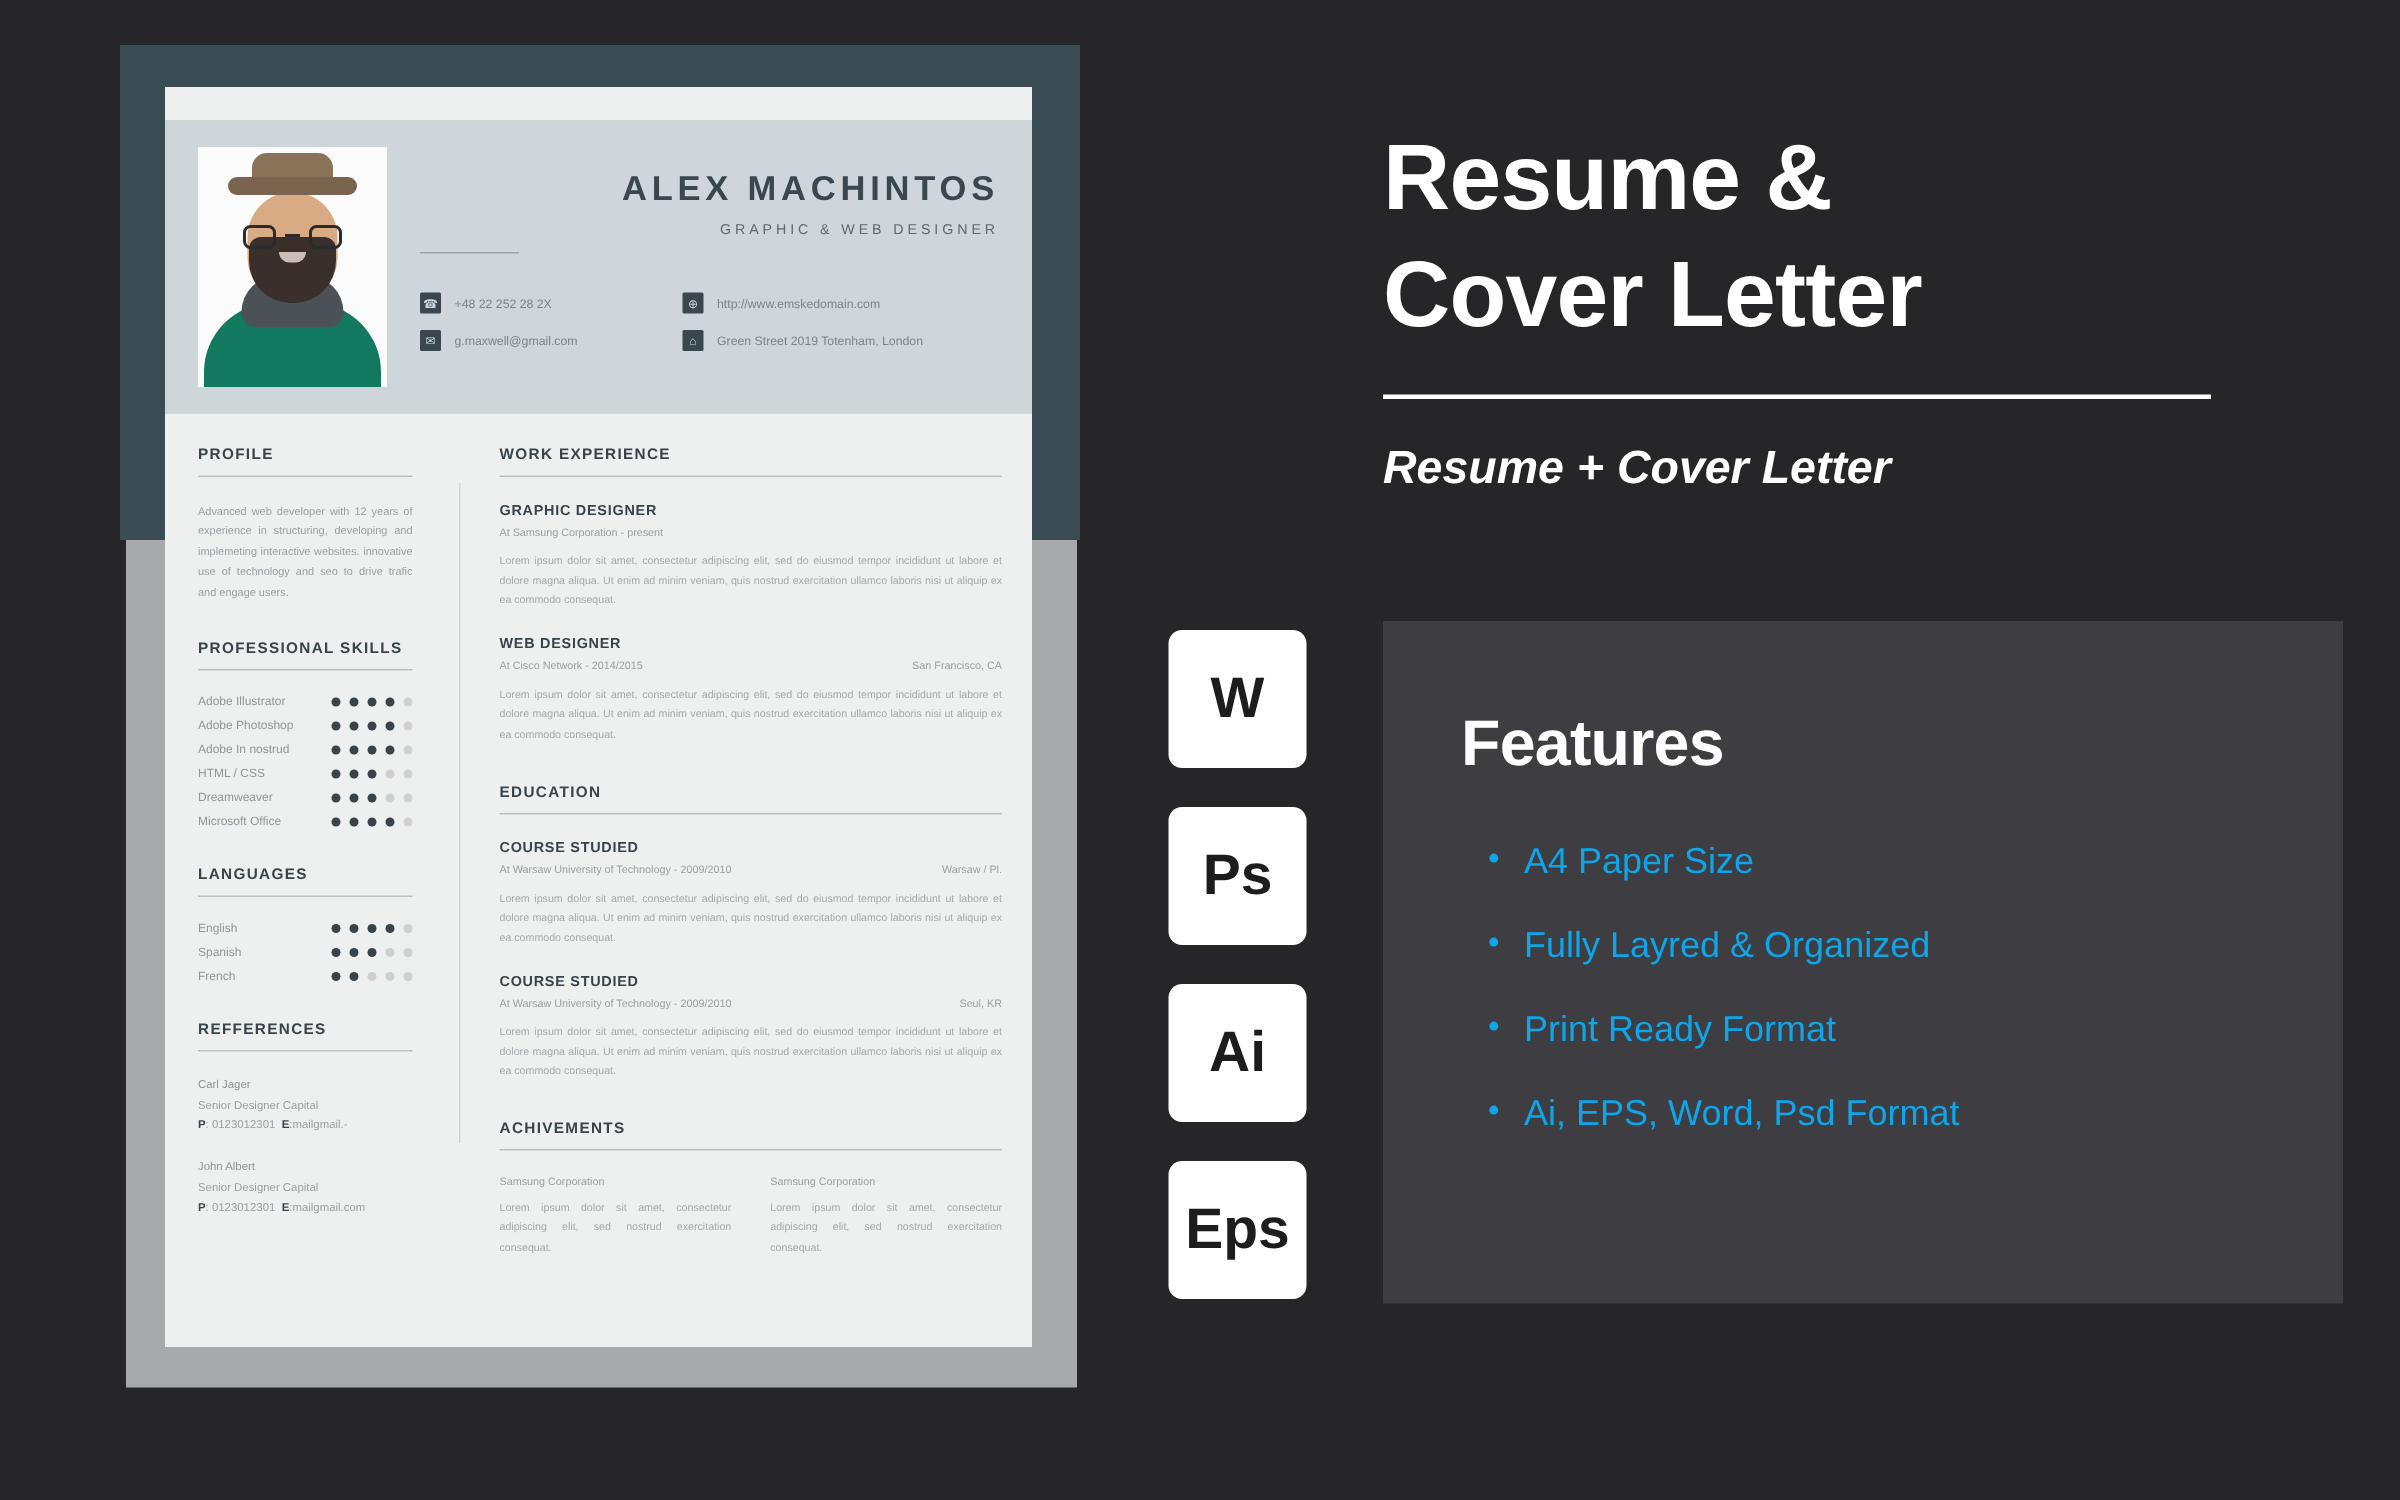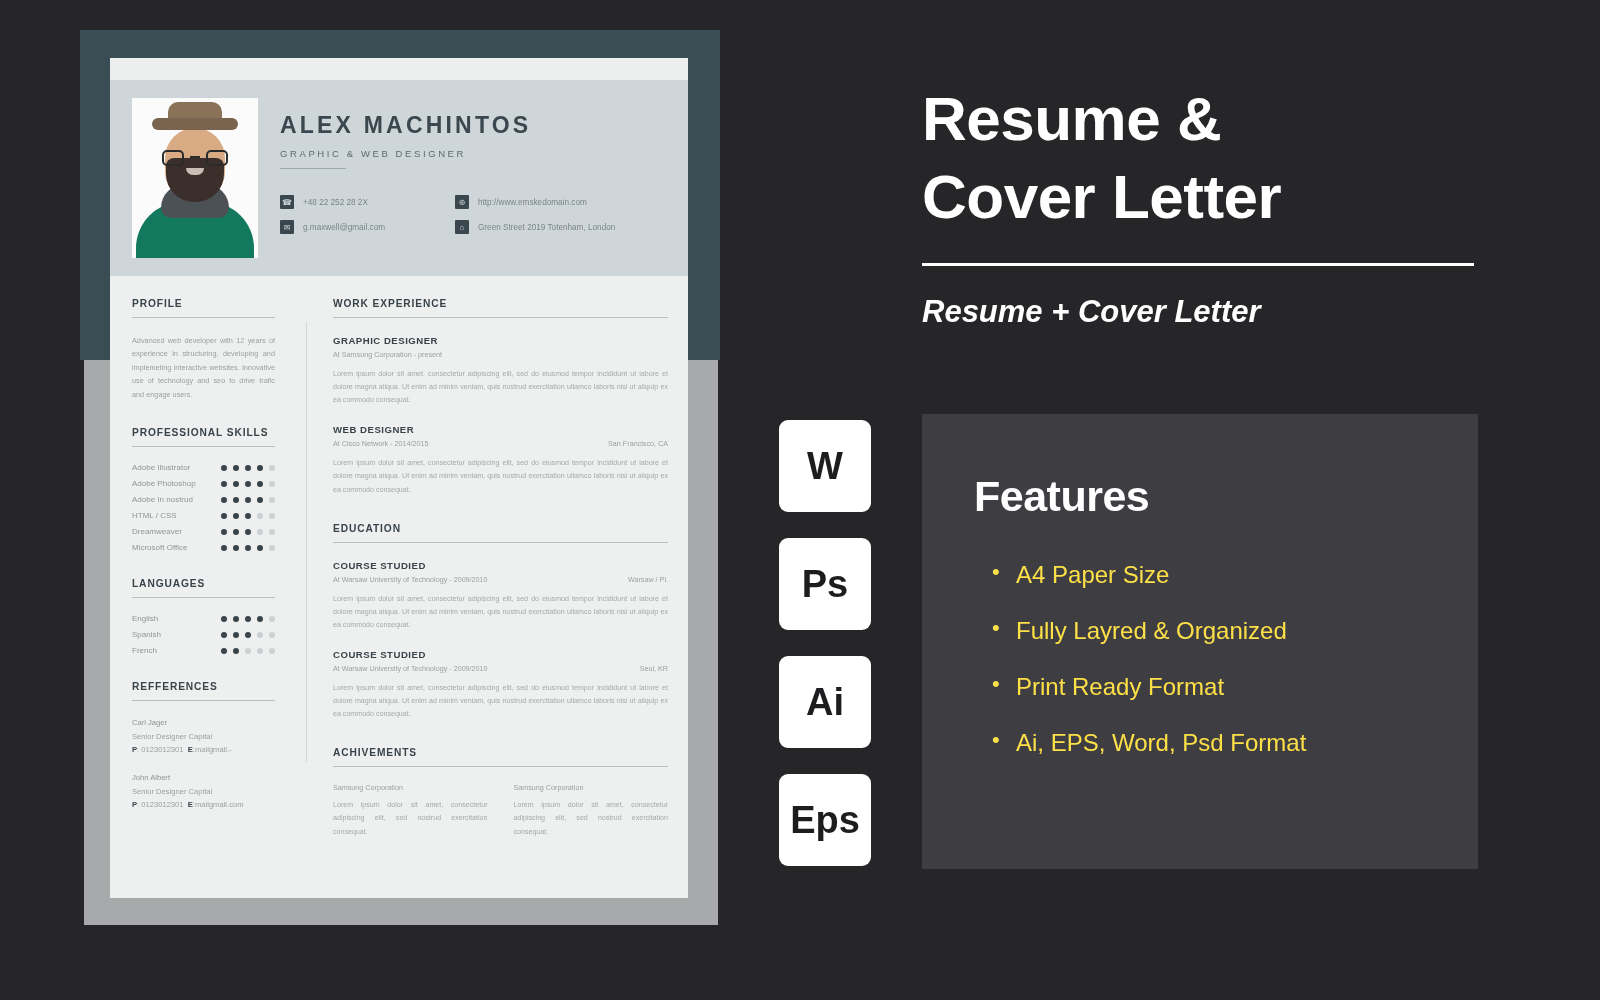--- a/index.html
+++ b/index.html
@@ -32,21 +32,21 @@
   
   .page {
     position: absolute; left: 30px; top: 28px;
     width: 578px; height: 840px; background: #eef0ef;
     overflow: hidden;
   }
 
   .page-topbar { height: 22px; background: #edefee; }
   .page-header {
     background: #ced6d9; padding: 18px 22px 20px 22px;
-    display: flex; gap: 22px; height: 196px;
+    display: flex; gap: 22px; height: 196px; text-align: right;
   }
   .photo {
     width: 126px; height: 160px; background: #ffffff; flex: 0 0 126px;
     position: relative; overflow: hidden;
   }
   
   .av-bg { position:absolute; inset:0; background:#fbfbfb; }
   .av-body {
     position: absolute; left: 50%; bottom: -6px; transform: translateX(-50%);
     width: 118px; height: 62px; background: #12795f; border-radius: 46px 46px 0 0;
@@ -175,29 +175,29 @@
   .badges { position: absolute; left: 779px; top: 420px; }
   .badge {
     width: 92px; height: 92px; background: #ffffff; border-radius: 9px;
     display: flex; align-items: center; justify-content: center;
     margin-bottom: 26px; color: #1d1d1f; font-size: 38px; font-weight: bold;
   }
   .badge:last-child { margin-bottom: 0; }
 
   .features {
     position: absolute; left: 922px; top: 414px;
-    width: 556px; height: 455px; background: #3d3d42;
+    width: 640px; height: 455px; background: #3d3d42;
   }
   .features-h {
     color: #ffffff; font-size: 43px; font-weight: bold;
     padding: 58px 0 0 52px; letter-spacing: -0.5px;
   }
   .features-list { list-style: none; padding: 40px 0 0 70px; }
   .features-list li {
-    color: #fde047; font-size: 24px; margin-bottom: 28px;
+    color: #0ea5e9; font-size: 24px; margin-bottom: 28px;
     position: relative; padding-left: 24px;
   }
   .features-list li::before {
     content: "•"; position: absolute; left: 0; top: -2px; font-size: 22px;
   }
 </style>
 </head>
 <body>
 
 <div class="stage">

